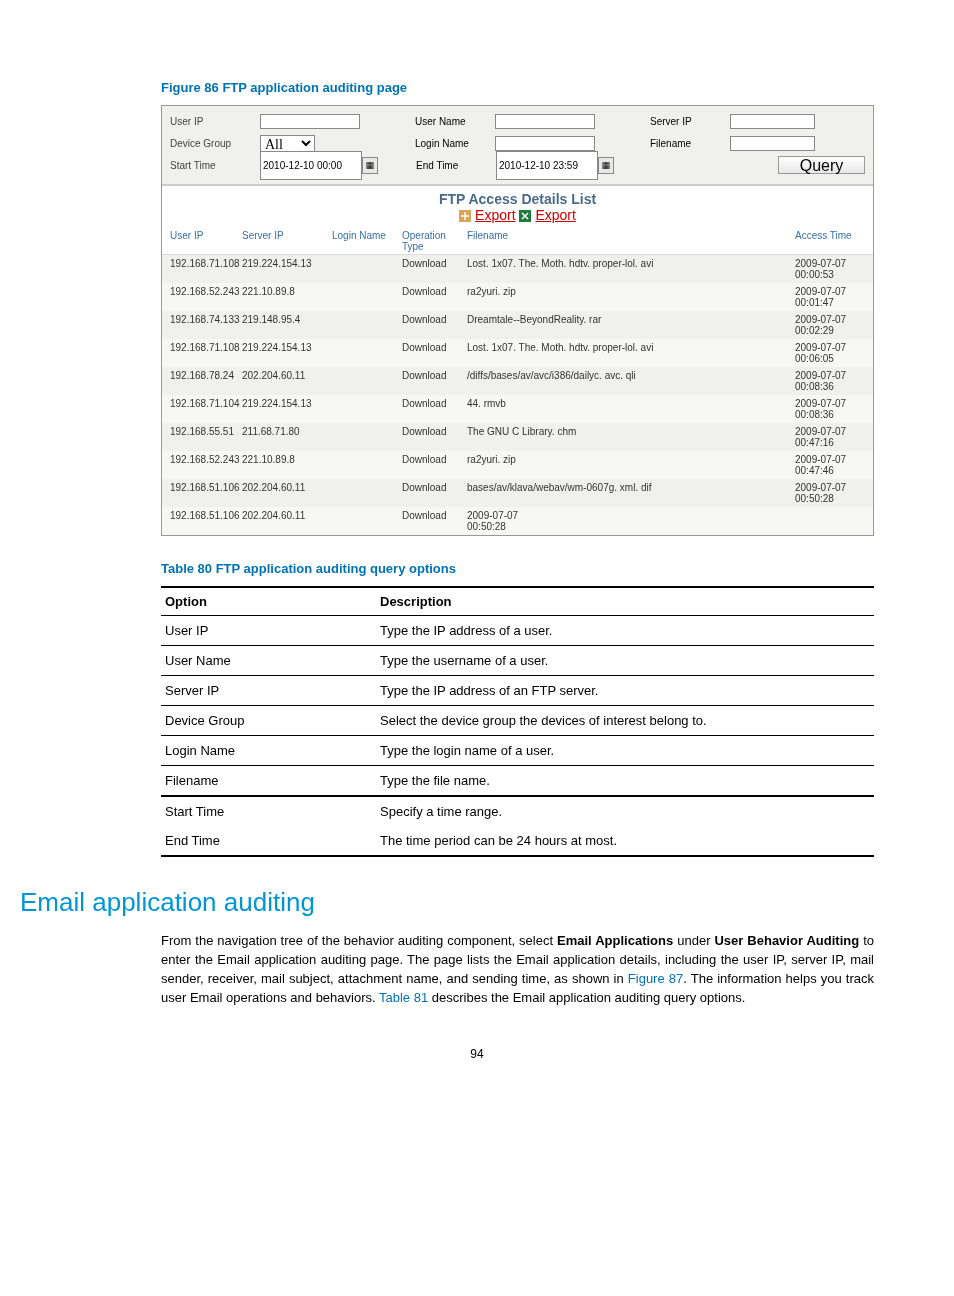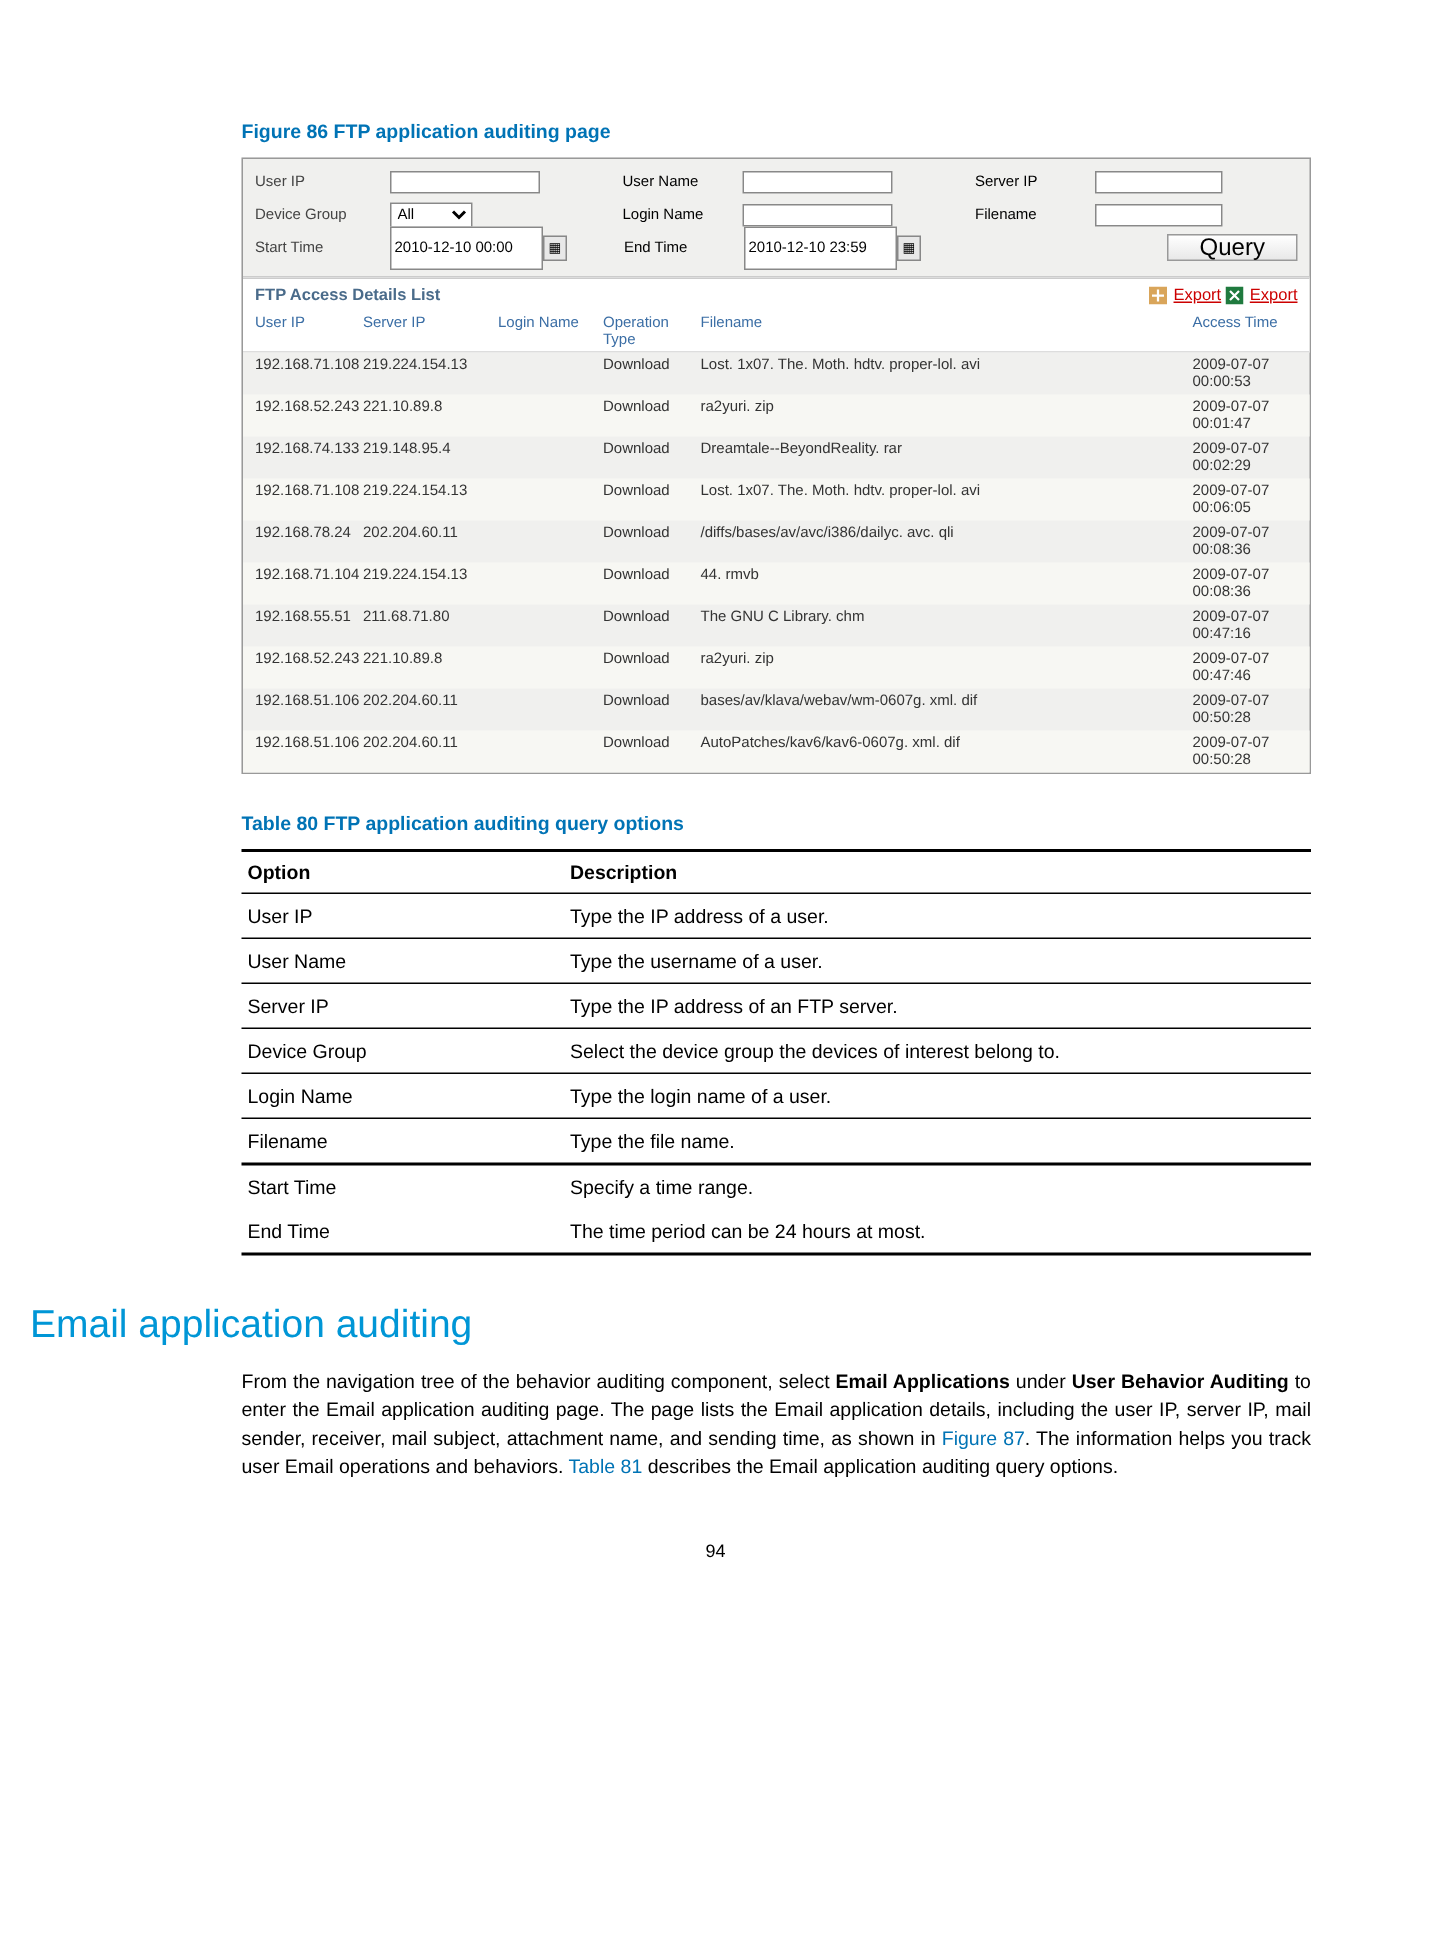--- a/index.html
+++ b/index.html
@@ -4,27 +4,27 @@
 <style>
   * { box-sizing: border-box; margin: 0; padding: 0; }
   body { font-family: Arial, Helvetica, sans-serif; font-size: 13px; color: #000; width: 954px; margin: 0 auto; background: #fff; padding: 80px 80px 40px 80px; }
   .content { margin-left: 81px; }
   .figure-title { color: #0073b5; font-weight: bold; font-size: 13px; margin-bottom: 10px; }
   .screenshot { border: 1px solid #999; font-size: 10px; background: #f0f0ee; margin-bottom: 25px; }
   .filter-area { padding: 6px 8px; border-bottom: 1px solid #ccc; }
   .filter-row { display: flex; align-items: center; margin-bottom: 4px; height: 18px; }
   .filter-label { width: 90px; color: #444; }
   .filter-input { height: 15px; width: 100px; font-size: 10px; border: 1px solid #888; padding: 0 2px; background:#fff;}
-  .filter-select { height: 17px; width: 55px; font-size: 10px; border: 1px solid #888; background:#fff;}
+  .filter-select { height: 17px; width: 55px; font-size: 14px; border: 1px solid #888; background:#fff;font-family:Liberation Serif, serif;}
   .filter-date { display:inline-flex; align-items:center;}
   .filter-date input{ height:29px; width:102px; font-size:10px; border:1px solid #888; padding:0 2px; background:#fff;}
   .cal-icon { display:inline-flex;align-items:center;justify-content:center;width:16px;height:17px;border:1px solid #888; background:#e8e8e8; font-size:9px;}
   .spacer3 { width: 55px; display:inline-block;}
   .query-btn { height:18px; width:87px; font-size:16px; border:1px solid #999; background:linear-gradient(#fff,#e8e8e8); margin-left:10px;}
-  .section-title { font-weight:bold; color:#4a6b8a; padding:5px 8px; font-size:11px; display:flex; justify-content:space-between; align-items:center; background:#fff; border-top:1px solid #ccc;}
+  .section-title { font-weight:bold; color:#4a6b8a; padding:5px 8px; font-size:14px; display:flex; justify-content:space-between; align-items:center; background:#fff; border-top:1px solid #ccc;flex-direction:column;}
   .export-area a { color:#c00; text-decoration:underline; margin-left:4px; font-weight:normal;}
   .export-icon svg{vertical-align:middle;}
   .list-meta { display:flex; justify-content:space-between; padding:2px 8px; background:#e8e8e0; color:#333; font-size:10px;}
   .list-hdr { display:flex; padding:2px 8px; background:#fff; color:#3b6ea5; font-size:10px; border-bottom:1px solid #ddd;}
   .list-row { display:flex; padding:3px 8px; font-size:10px; color:#333;}
   .list-row:nth-child(even){ background:#f7f7f3;}
   .c-userip{width:72px;}
   .c-serverip{width:90px;}
   .c-login{width:70px;}
   .c-op{width:65px;}
@@ -184,21 +184,20 @@
           <span class="c-login"></span>
           <span class="c-op">Download</span>
           <span class="c-file">bases/av/klava/webav/wm-0607g. xml. dif</span>
           <span class="c-time">2009-07-07 00:50:28</span>
         </div>
         <div class="list-row">
           <span class="c-userip">192.168.51.106</span>
           <span class="c-serverip">202.204.60.11</span>
           <span class="c-login"></span>
           <span class="c-op">Download</span>
-          <span class="c-file">AutoPatches/kav6/kav6-0607g. xml. dif</span>
           <span class="c-time">2009-07-07 00:50:28</span>
         </div>
       </div>
   </div>
 
   <div class="figure-title">Table 80 FTP application auditing query options</div>
 
   <table class="opt-table">
     <thead>
       <tr>

